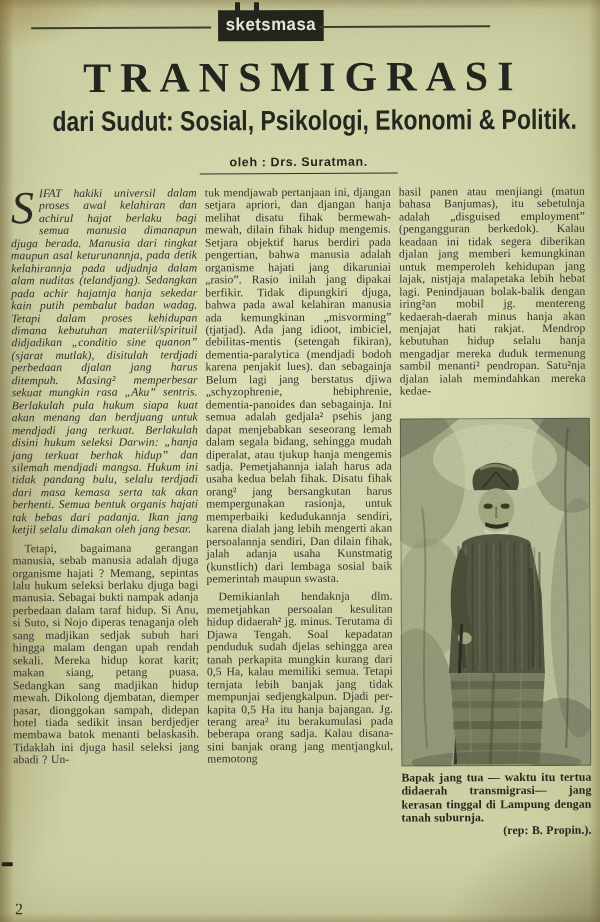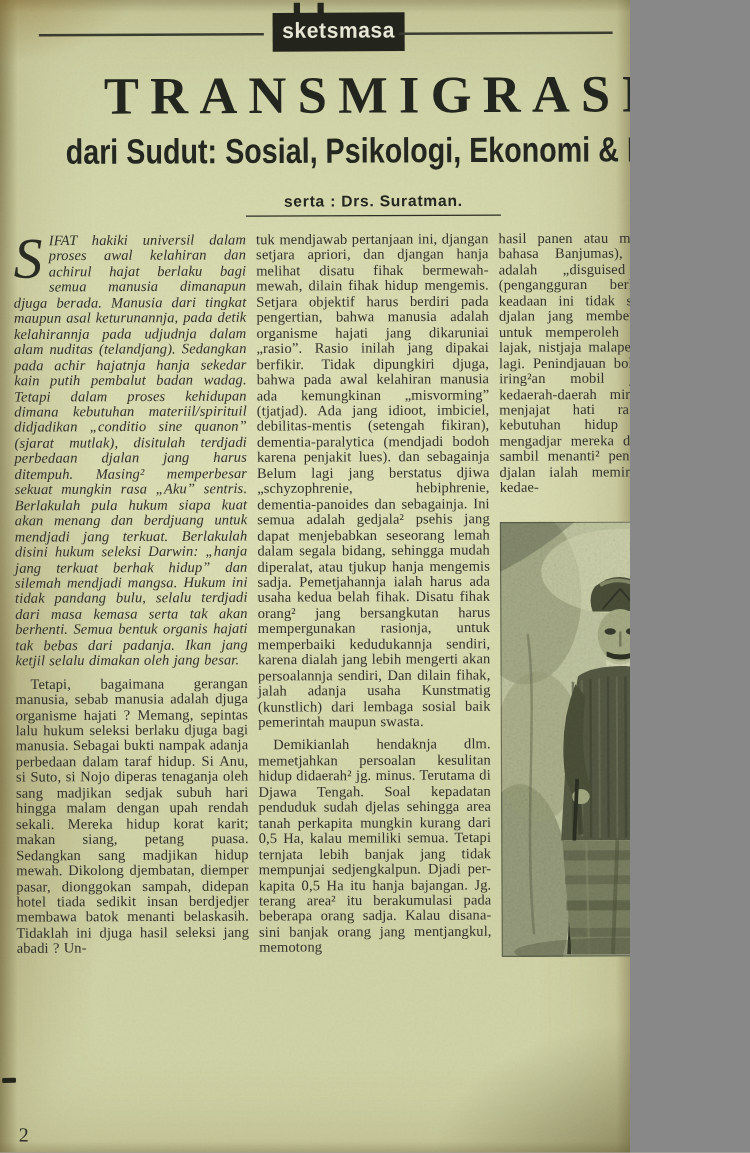--- a/index.html
+++ b/index.html
@@ -1,17 +1,17 @@
 <!DOCTYPE html>
 <html><head>
 <meta charset="utf-8">
 <style>
   html,body{margin:0;padding:0;background:#888;}
   .page{
-    position:relative;width:504px;height:922px;overflow:hidden;
+    position:relative;width:600px;height:922px;overflow:hidden;
     font-family:"Liberation Serif",serif;color:#30312a;
     background-color:#d0d3a6;
     background-image:
       radial-gradient(ellipse 150px 95px at 1% -2%, rgba(148,114,48,.55), rgba(148,114,48,0) 72%),
       radial-gradient(ellipse 520px 430px at 50% 40%, rgba(238,238,202,.5), rgba(238,238,202,0) 78%),
       radial-gradient(ellipse 230px 170px at 101% 102%, rgba(66,58,24,.42), rgba(66,58,24,0) 72%),
       radial-gradient(ellipse 170px 520px at -4% 62%, rgba(118,98,48,.3), rgba(118,98,48,0) 70%),
       linear-gradient(90deg, rgba(92,78,38,.5) 0, rgba(92,78,38,0) 14px),
       linear-gradient(180deg, rgba(92,78,38,.28) 0, rgba(92,78,38,0) 10px),
       linear-gradient(270deg, rgba(98,88,44,.32) 0, rgba(98,88,44,0) 11px),
@@ -88,21 +88,21 @@
         <span class="asc asc1"></span>
         <span class="asc asc2"></span>
         <span class="logo">sketsmasa</span>
       </span>
       <span class="rule rule-right"></span>
     </header>
 
     <h1 class="title">TRANSMIGRASI</h1>
     <h2 class="subtitle">dari Sudut: Sosial, Psikologi, Ekonomi &amp; Politik.</h2>
     <div class="byline-row">
-      <span class="byline">serta : Drs. Suratman.</span>
+      <span class="byline">oleh : Drs. Suratman.</span>
     </div>
 
     <div class="columns">
 
       <div class="col">
         <p class="p ital"><span class="dropcap">S</span><span>IFAT hakiki universil dalam proses awal kelahiran dan achirul hajat berlaku bagi semua manusia dimanapun djuga berada. Manusia dari tingkat maupun asal keturunannja, pada detik kelahirannja pada udjudnja dalam alam nuditas (telandjang). Sedangkan pada achir hajatnja hanja sekedar kain putih pembalut badan wadag. Tetapi dalam proses kehidupan dimana kebutuhan materiil/spirituil didjadikan „conditio sine quanon” (sjarat mutlak), disitulah terdjadi perbedaan djalan jang harus ditempuh. Masing² memperbesar sekuat mungkin rasa „Aku” sentris. Berlakulah pula hukum siapa kuat akan menang dan berdjuang untuk mendjadi jang terkuat. Berlakulah disini hukum seleksi Darwin: „hanja jang terkuat berhak hidup” dan silemah mendjadi mangsa. Hukum ini tidak pandang bulu, selalu terdjadi dari masa kemasa serta tak akan berhenti. Semua bentuk organis hajati tak bebas dari padanja. Ikan jang ketjil selalu dimakan oleh jang besar.</span></p>
         <p class="p indent">Tetapi, bagaimana gerangan manusia, sebab manusia adalah djuga organisme hajati ? Memang, sepintas lalu hukum seleksi berlaku djuga bagi manusia. Sebagai bukti nampak adanja perbedaan dalam taraf hidup. Si Anu, si Suto, si Nojo diperas tenaganja oleh sang madjikan sedjak subuh hari hingga malam dengan upah rendah sekali. Mereka hidup korat karit; makan siang, petang puasa. Sedangkan sang madjikan hidup mewah. Dikolong djembatan, diemper pasar, dionggokan sampah, didepan hotel tiada sedikit insan berdjedjer membawa batok menanti belaskasih. Tidaklah ini djuga hasil seleksi jang abadi ? Un-</p>
       </div>
 
       <div class="col">
@@ -164,20 +164,24 @@
             <rect x="51" y="283" width="91" height="7" fill="#565b43" opacity=".45"></rect>
             <rect x="52" y="303" width="89" height="8" fill="#4c5138" opacity=".5"></rect>
             <rect x="53" y="325" width="87" height="7" fill="#565b43" opacity=".45"></rect>
             <path d="M93,255 L89,346" stroke="#4c5138" stroke-width="3" opacity=".5" fill="none"></path>
             <path d="M120,255 L118,346 M68,255 L70,346" stroke="#8d9270" stroke-width="2" opacity=".5" fill="none"></path>
             <ellipse cx="95" cy="344" rx="85" ry="11" fill="#4a4f39" opacity=".35"></ellipse>
 
             <rect width="190" height="348" filter="url(#ph-grain)" opacity=".28" style="mix-blend-mode:multiply"></rect>
             <rect x=".5" y=".5" width="189" height="347" fill="none" stroke="#3c4130" stroke-opacity=".6"></rect>
           </svg>
+          <figcaption>
+            <span class="cap">Bapak jang tua — waktu itu tertua didaerah transmigrasi— jang kerasan tinggal di Lampung dengan tanah suburnja.</span>
+            <span class="credit">(rep: B. Propin.).</span>
+          </figcaption>
         </figure>
       </div>
     </div>
 
     <div class="pageno">2</div>
     <div class="edge-dash"></div>
   </div>
 
   <svg class="grain-overlay" xmlns="http://www.w3.org/2000/svg">
     <defs>

